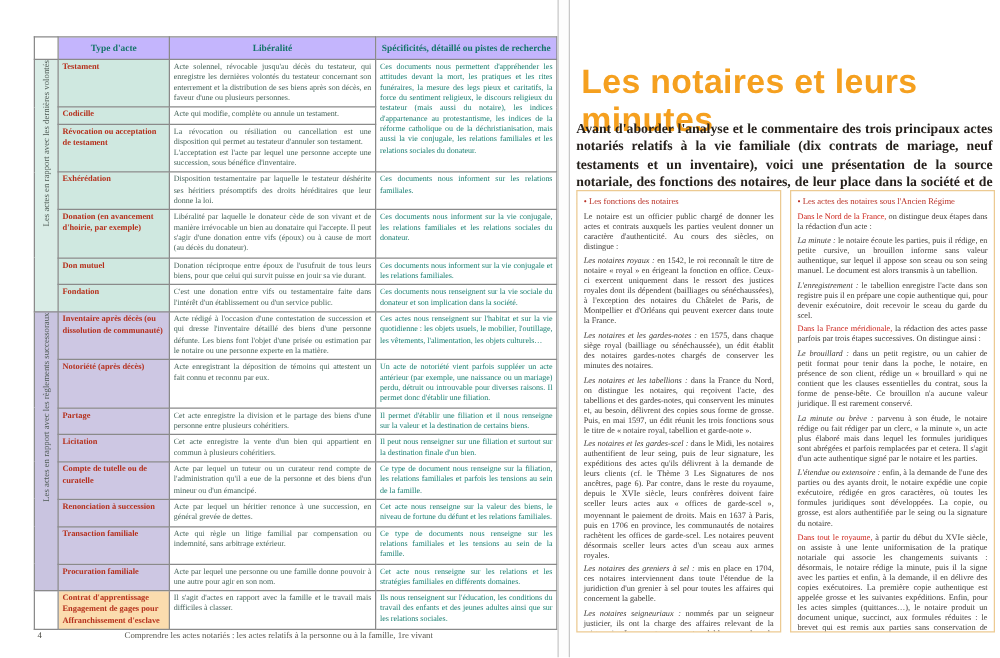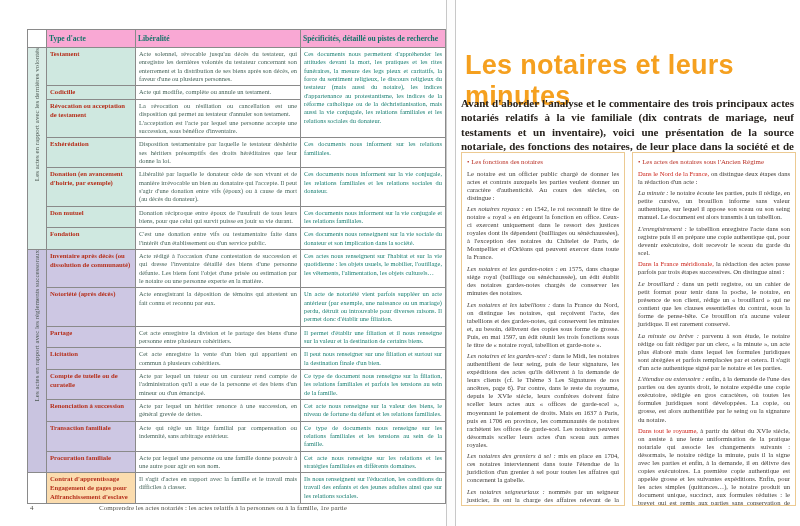--- a/index.html
+++ b/index.html
@@ -9,22 +9,22 @@
   }
   
   .page-left  { position:absolute; left:0; top:0; width:446px; height:526px; background:#fff; }
   .gutter     { position:absolute; left:446px; top:0; width:8px; height:526px;
                 border-left:1px solid #c8c8c8; border-right:1px solid #c8c8c8; background:#fdfdfd; }
   .page-right { position:absolute; left:456px; top:0; width:344px; height:526px; background:#fff; }
 
   
   table.acts { border-collapse:collapse; position:absolute; left:27px; top:29px; table-layout:fixed; }
   table.acts td, table.acts th { border:1px solid #8a8a8a; vertical-align:top; }
-  th.hdr { background:#f9a8d4; color:#15756a; font-size:7.5px; font-weight:bold;
-           padding:4px 2px; text-align:left; line-height:1.2; }
+  th.hdr { background:#c4b5fd; color:#15756a; font-size:7.5px; font-weight:bold;
+           padding:4px 2px; text-align:center; line-height:1.2; }
   th.band-header { border:none; background:transparent; width:16px; }
   td.band { width:16px; text-align:center; vertical-align:middle; padding:0; }
   td.band.tealb   { background:#d9ece6; }
   td.band.purpleb { background:#c9c4e0; }
   td.band span { display:inline-block; writing-mode:vertical-rl; transform:rotate(180deg);
                  font-size:7px; color:#4e5a54; white-space:nowrap; }
   td.band-empty { border:none; background:transparent; }
   td.type { width:82px; color:#b5301c; font-weight:bold; font-size:6.7px;
             padding:2px 3px; line-height:1.3; white-space:pre-line; }
   tr.teal   td.type { background:#cfe8e0; }
@@ -157,21 +157,21 @@
           <td class="type">Contrat d'apprentissage
 Engagement de gages pour
 Affranchissement d'esclave</td>
           <td class="def">Il s'agit d'actes en rapport avec la famille et le travail mais difficiles à classer.</td>
           <td class="spec">Ils nous renseignent sur l'éducation, les conditions du travail des enfants et des jeunes adultes ainsi que sur les relations sociales.</td>
         </tr>
       </tbody>
   </table>
   <div class="footer-left">
     <span class="pnum">4</span>
-    <span class="ftext">Comprendre les actes notariés : les actes relatifs à la personnes ou à la famille, 1re partie</span>
+    <span class="ftext">Comprendre les actes notariés : les actes relatifs à la personne ou à la famille, 1re vivant</span>
   </div>
 </div>
 
 <div class="gutter"></div>
 
 <div class="page-right">
   <h1 class="rp-title">Les notaires et leurs minutes</h1>
   <p class="rp-intro">Avant d'aborder l'analyse et le commentaire des trois principaux actes notariés relatifs à la vie familiale (dix contrats de mariage, neuf testaments et un inventaire), voici une présentation de la source notariale, des fonctions des notaires, de leur place dans la société et de leurs relations avec nos ancêtres.</p>
   <div class="rp-cols">
     <div class="colbox">

